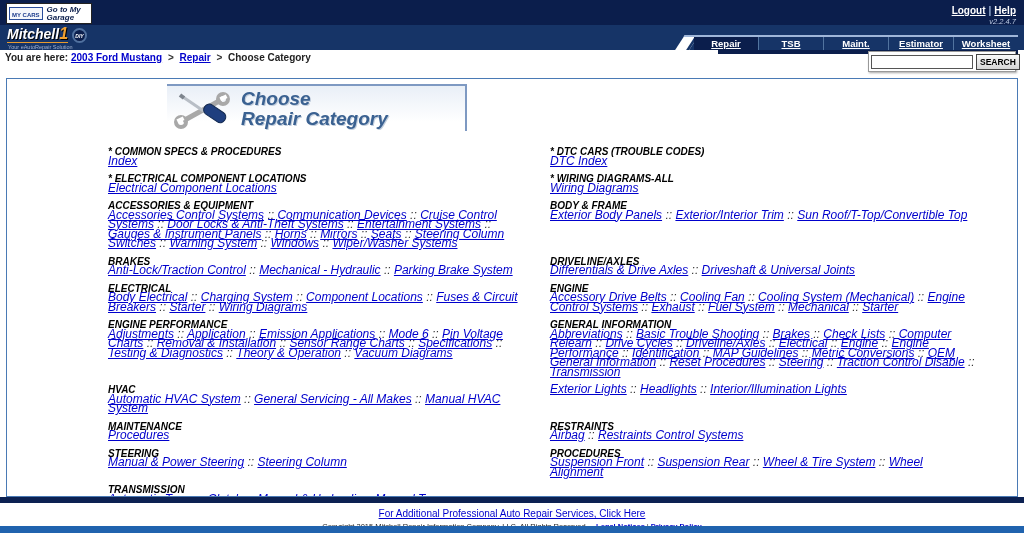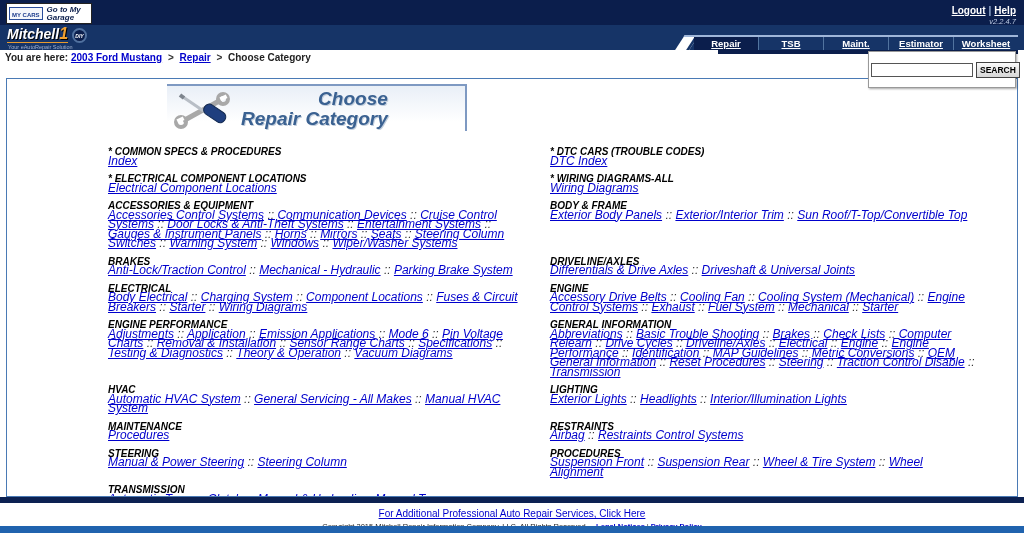--- a/index.html
+++ b/index.html
@@ -48,37 +48,37 @@
 
   
   .crumbbar { position:absolute; left:0; top:50px; width:860px; height:14px; background:#fff;
               font-size:10px; padding:2px 0 0 5px; color:#222; }
   .crumbbar b { font-weight:bold; }
   .crumbbar a { color:#0000CC; font-weight:bold; text-decoration:underline; cursor:pointer; }
   .crumb-sep { font-weight:bold; color:#333; margin:0 3px; }
   .crumb-cur { font-weight:bold; color:#222; }
 
   
-  .searchbox { position:absolute; top:51px; right:8px; width:148px; height:37px; background:#fff;
+  .searchbox { position:absolute; top:51px; right:8px; width:148px; height:21px; background:#fff;
                border:1px solid #999; box-shadow:1px 1px 2px rgba(0,0,0,.35); display:flex;
                align-items:center; padding:2px; gap:3px; z-index:6; }
   .searchbox input { width:102px; height:14px; border:1px solid #555; font-size:10px; padding:0 2px;
                      font-family:"Liberation Sans",sans-serif; }
   .searchbox button { height:16px; font-size:8.5px; font-weight:bold; color:#000;
                       background:linear-gradient(#fafafa,#d6d6d6); border:1px solid #444;
                       padding:0 3px; cursor:pointer; font-family:"Liberation Sans",sans-serif; }
 
   
   .content { position:absolute; left:6px; top:78px; width:1012px; height:419px; background:#fff;
              border:1px solid #4A7AB5; overflow:hidden; }
 
   
   .banner { margin:5px 0 0 160px; width:300px; height:47px; display:flex; align-items:center;
             border-top:2px solid #7E99C2; border-right:2px solid #7E99C2;
-            background:linear-gradient(to bottom, #E9EFF7, #ffffff 80%);text-align:right; }
+            background:linear-gradient(to bottom, #E9EFF7, #ffffff 80%); }
   .banner svg { margin:0 10px 0 6px; }
   .banner-title { font-size:19px; font-weight:bold; font-style:italic; color:#3A6191;
                   line-height:20px; text-shadow:1px 1px 0 #C2CEDD; }
 
   
   .grid { margin:16px 0 0 101px; width:884px; }
   .cat-row { display:flex; margin-bottom:8px;font-style:italic; }
   .cat-cell { width:50%; padding-right:16px; }
   .cat-heading { font-size:10px; font-weight:bold; color:#000; line-height:9.5px; }
   .cat-links { font-size:12px; line-height:9.5px; color:#222; }
@@ -227,21 +227,20 @@
           <div class="cat-heading">GENERAL INFORMATION</div>
           <div class="cat-links"><a class="cat-link">Abbreviations</a><span class="lsep"> :: </span><a class="cat-link">Basic Trouble Shooting</a><span class="lsep"> :: </span><a class="cat-link">Brakes</a><span class="lsep"> :: </span><a class="cat-link">Check Lists</a><span class="lsep"> :: </span><a class="cat-link">Computer Relearn</a><span class="lsep"> :: </span><a class="cat-link">Drive Cycles</a><span class="lsep"> :: </span><a class="cat-link">Driveline/Axles</a><span class="lsep"> :: </span><a class="cat-link">Electrical</a><span class="lsep"> :: </span><a class="cat-link">Engine</a><span class="lsep"> :: </span><a class="cat-link">Engine Performance</a><span class="lsep"> :: </span><a class="cat-link">Identification</a><span class="lsep"> :: </span><a class="cat-link">MAP Guidelines</a><span class="lsep"> :: </span><a class="cat-link">Metric Conversions</a><span class="lsep"> :: </span><a class="cat-link">OEM General Information</a><span class="lsep"> :: </span><a class="cat-link">Reset Procedures</a><span class="lsep"> :: </span><a class="cat-link">Steering</a><span class="lsep"> :: </span><a class="cat-link">Traction Control Disable</a><span class="lsep"> :: </span><a class="cat-link">Transmission</a></div>
         </div>
       </div>
       <div class="cat-row">
         <div class="cat-cell">
           <div class="cat-heading">HVAC</div>
           <div class="cat-links"><a class="cat-link">Automatic HVAC System</a><span class="lsep"> :: </span><a class="cat-link">General Servicing - All Makes</a><span class="lsep"> :: </span><a class="cat-link">Manual HVAC System</a></div>
         </div>
         <div class="cat-cell">
-          <div class="cat-heading">LIGHTING</div>
           <div class="cat-links"><a class="cat-link">Exterior Lights</a><span class="lsep"> :: </span><a class="cat-link">Headlights</a><span class="lsep"> :: </span><a class="cat-link">Interior/Illumination Lights</a></div>
         </div>
       </div>
       <div class="cat-row">
         <div class="cat-cell">
           <div class="cat-heading">MAINTENANCE</div>
           <div class="cat-links"><a class="cat-link">Procedures</a></div>
         </div>
         <div class="cat-cell">
           <div class="cat-heading">RESTRAINTS</div>

